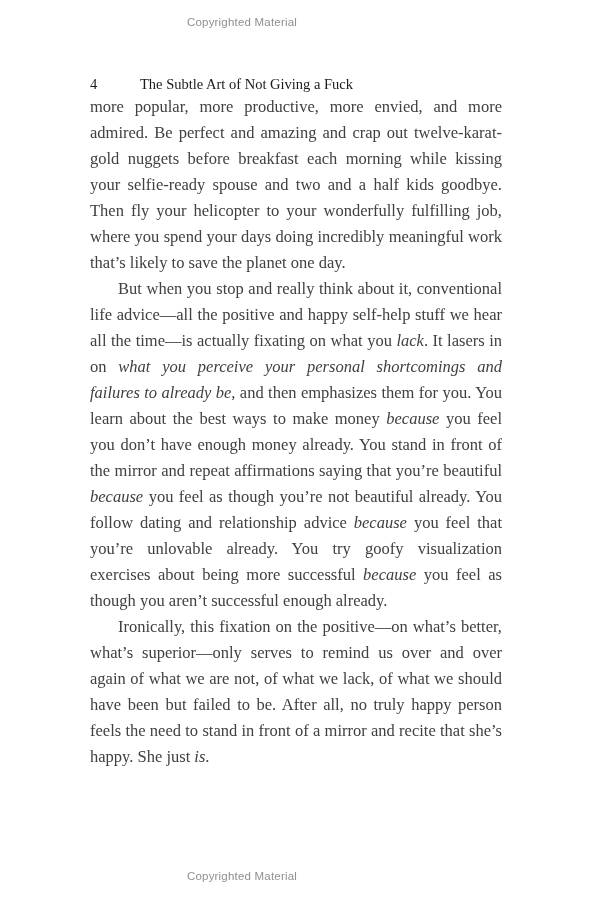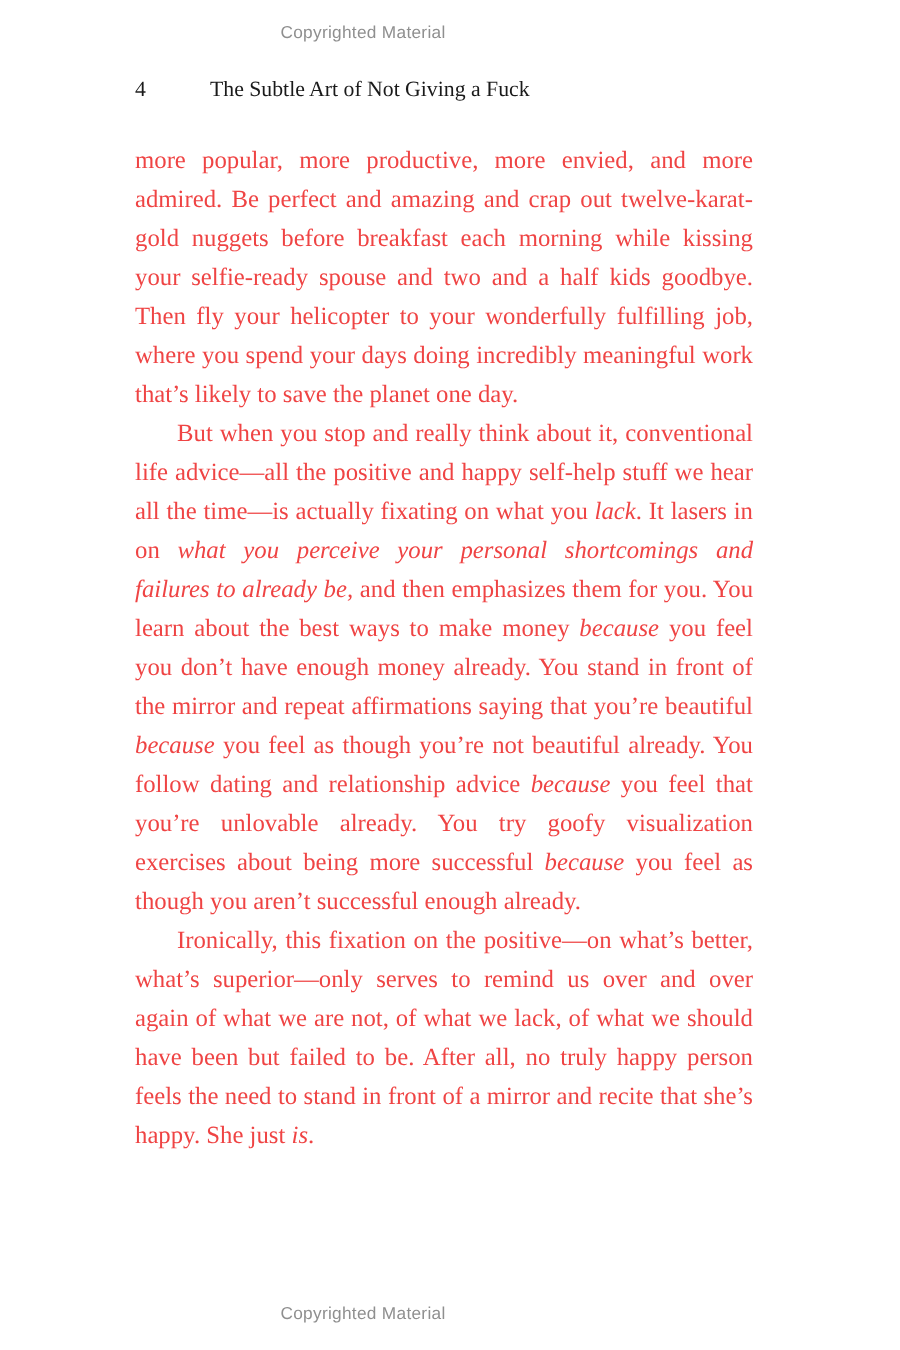--- a/index.html
+++ b/index.html
@@ -44,30 +44,31 @@
     color: #1a1a1a;
     display: flex;
     align-items: baseline;
   }
   .page-number {
     display: inline-block;
     min-width: 14px;
   }
   .running-title {
     margin-left: 36px;
+    margin-top: 24px;
   }
   .body-text {
     position: absolute;
     top: 94px;
     left: 90px;
     width: 412px;
     font-size: 16.5px;
     line-height: 26px;
     text-align: justify;
-    color: #ef4444;
+    color: #404040;
   }
   .body-text p {
     margin: 0;
   }
   .body-text p.indent {
     text-indent: 28px;
   }
   .body-text em {
   }
 </style>

